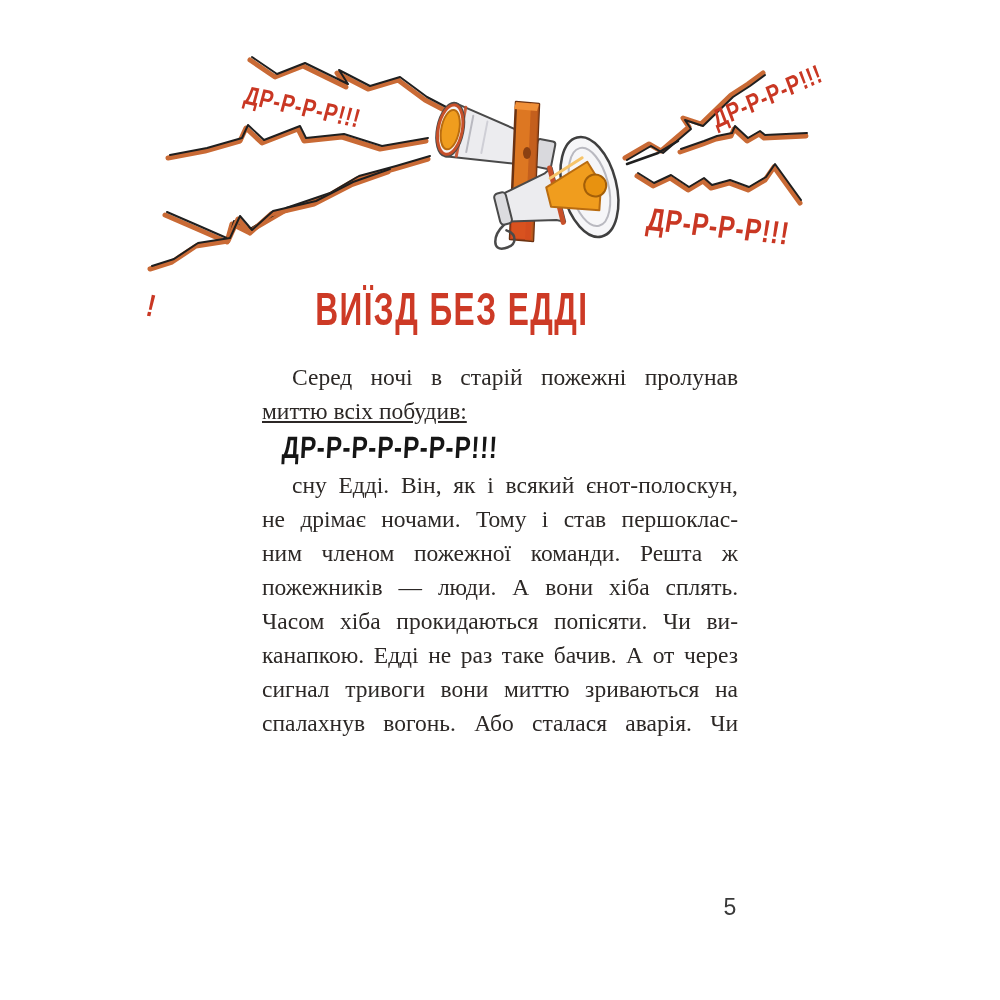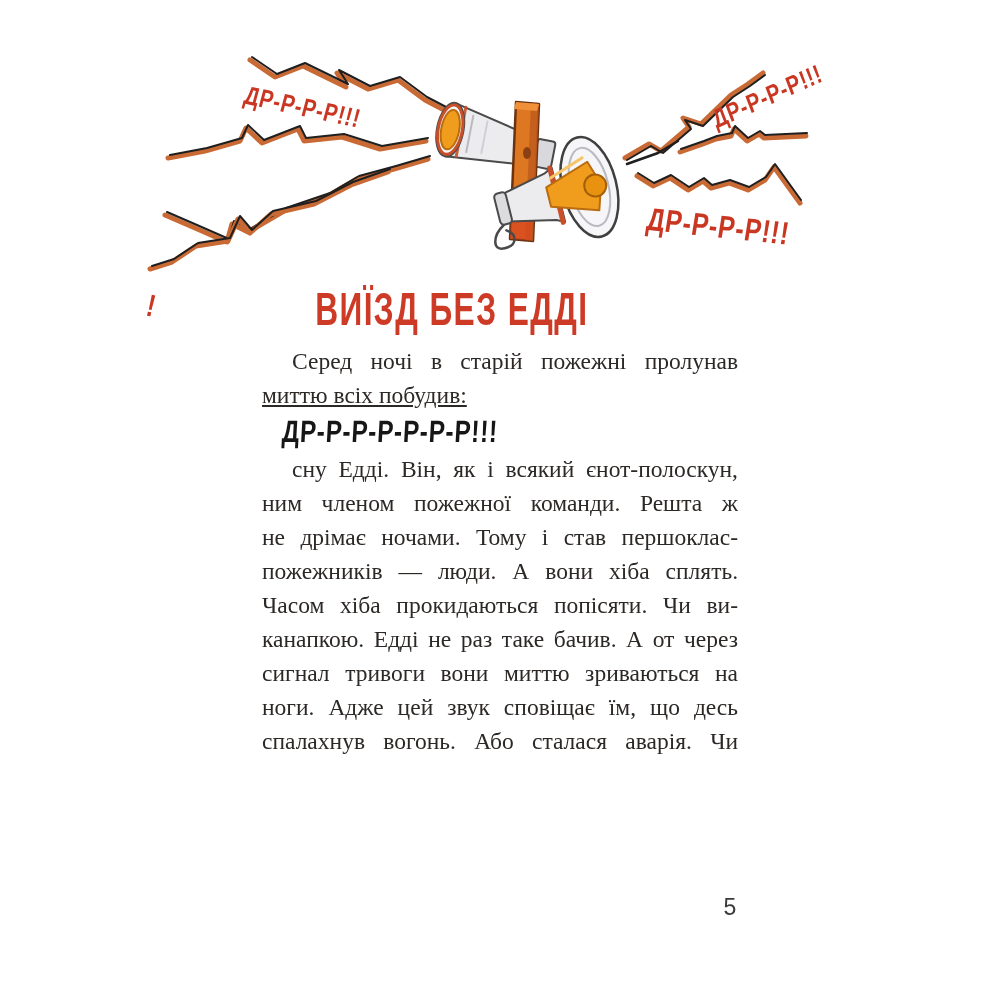--- a/index.html
+++ b/index.html
@@ -47,21 +47,21 @@
     font-size: 44px;
     letter-spacing: 2px;
     transform: scale(0.72, 1.06);
     transform-origin: center top;
     white-space: nowrap;
   }
 
   
   .body-text {
     position: absolute;
-    top: 344px; left: 262px; width: 476px;
+    top: 360px; left: 262px; width: 476px;
     color: #2c2826;
     font-size: 23.5px;
     line-height: 34px;
   }
   .para .line {
     text-align: justify;
     text-align-last: justify;
     height: 34px;
     white-space: nowrap;
   }
@@ -191,26 +191,25 @@
   <div class="body-text">
     <div class="para para-end">
         <div class="line">Серед ночі в старій пожежні пролунав</div>
         <div class="line">миттю всіх побудив:</div>
       </div>
     <div class="alarm-line">
       <span class="alarm-inner">ДР-Р-Р-Р-Р-Р-Р!!!</span>
     </div>
     <div class="para">
         <div class="line">сну Едді. Він, як і всякий єнот-полоскун,</div>
+        <div class="line">не дрімає ночами. Тому і став першоклас-</div>
         <div class="line">ним членом пожежної команди. Решта ж</div>
-        <div class="line">не дрімає ночами. Тому і став першоклас-</div>
         <div class="line">пожежників — люди. А вони хіба сплять.</div>
         <div class="line">Часом хіба прокидаються попісяти. Чи ви-</div>
         <div class="line">канапкою. Едді не раз таке бачив. А от через</div>
         <div class="line">сигнал тривоги вони миттю зриваються на</div>
-        <div class="line">ноги. Адже цей звук сповіщає їм, що десь</div>
         <div class="line">спалахнув вогонь. Або сталася аварія. Чи</div>
       </div>
   </div>
 
   <div class="page-number">5</div>
 
 </div>
 
 </body></html>

